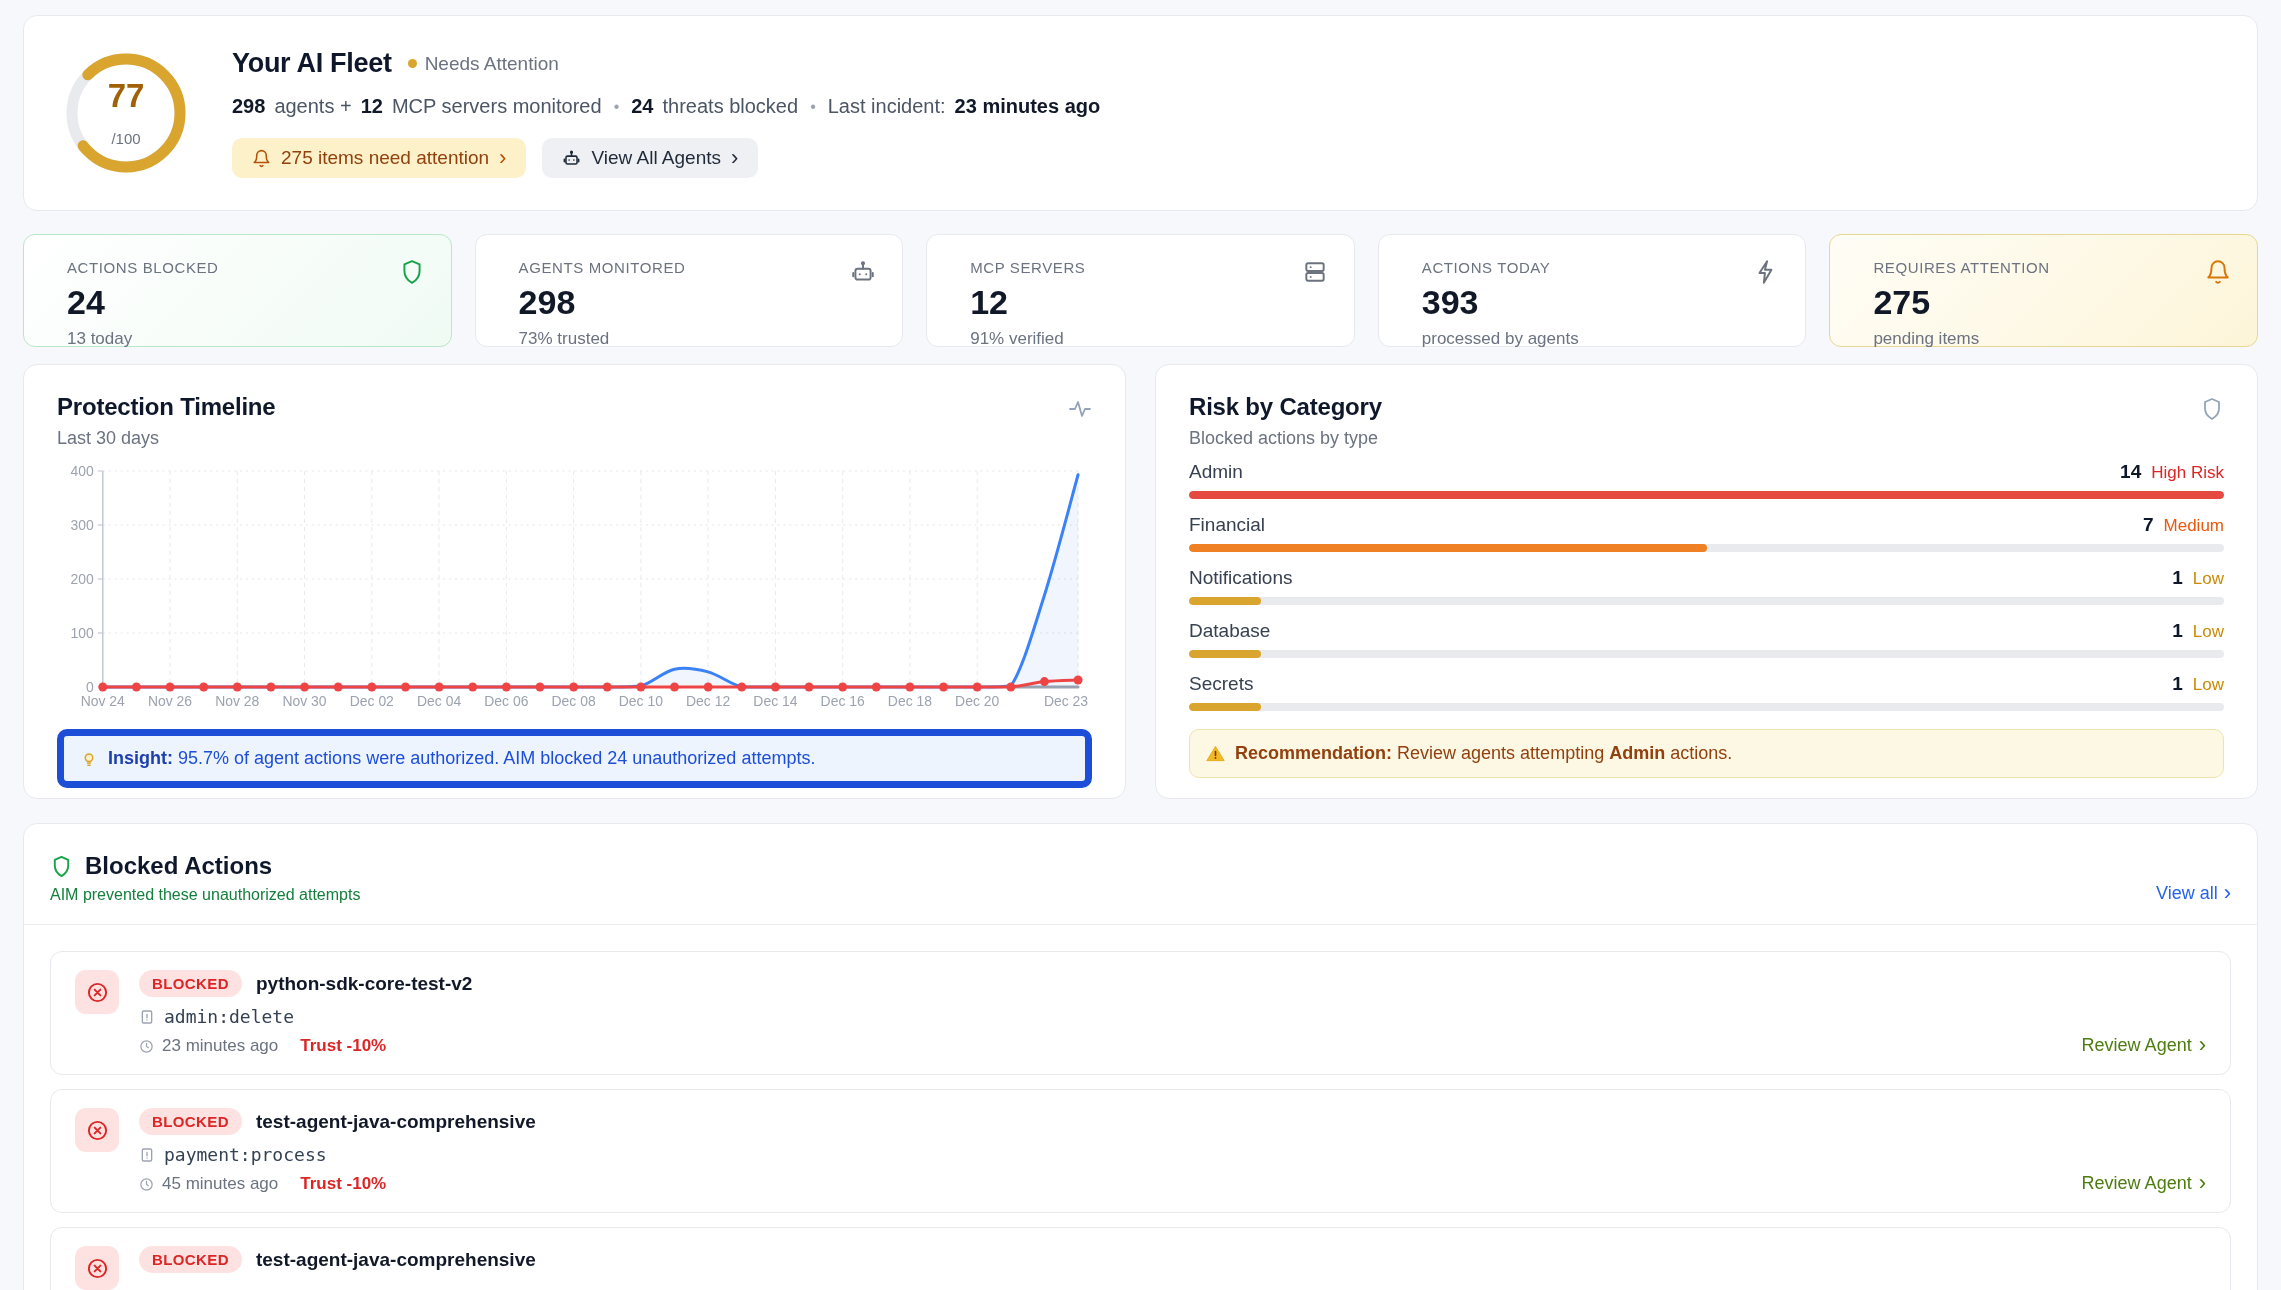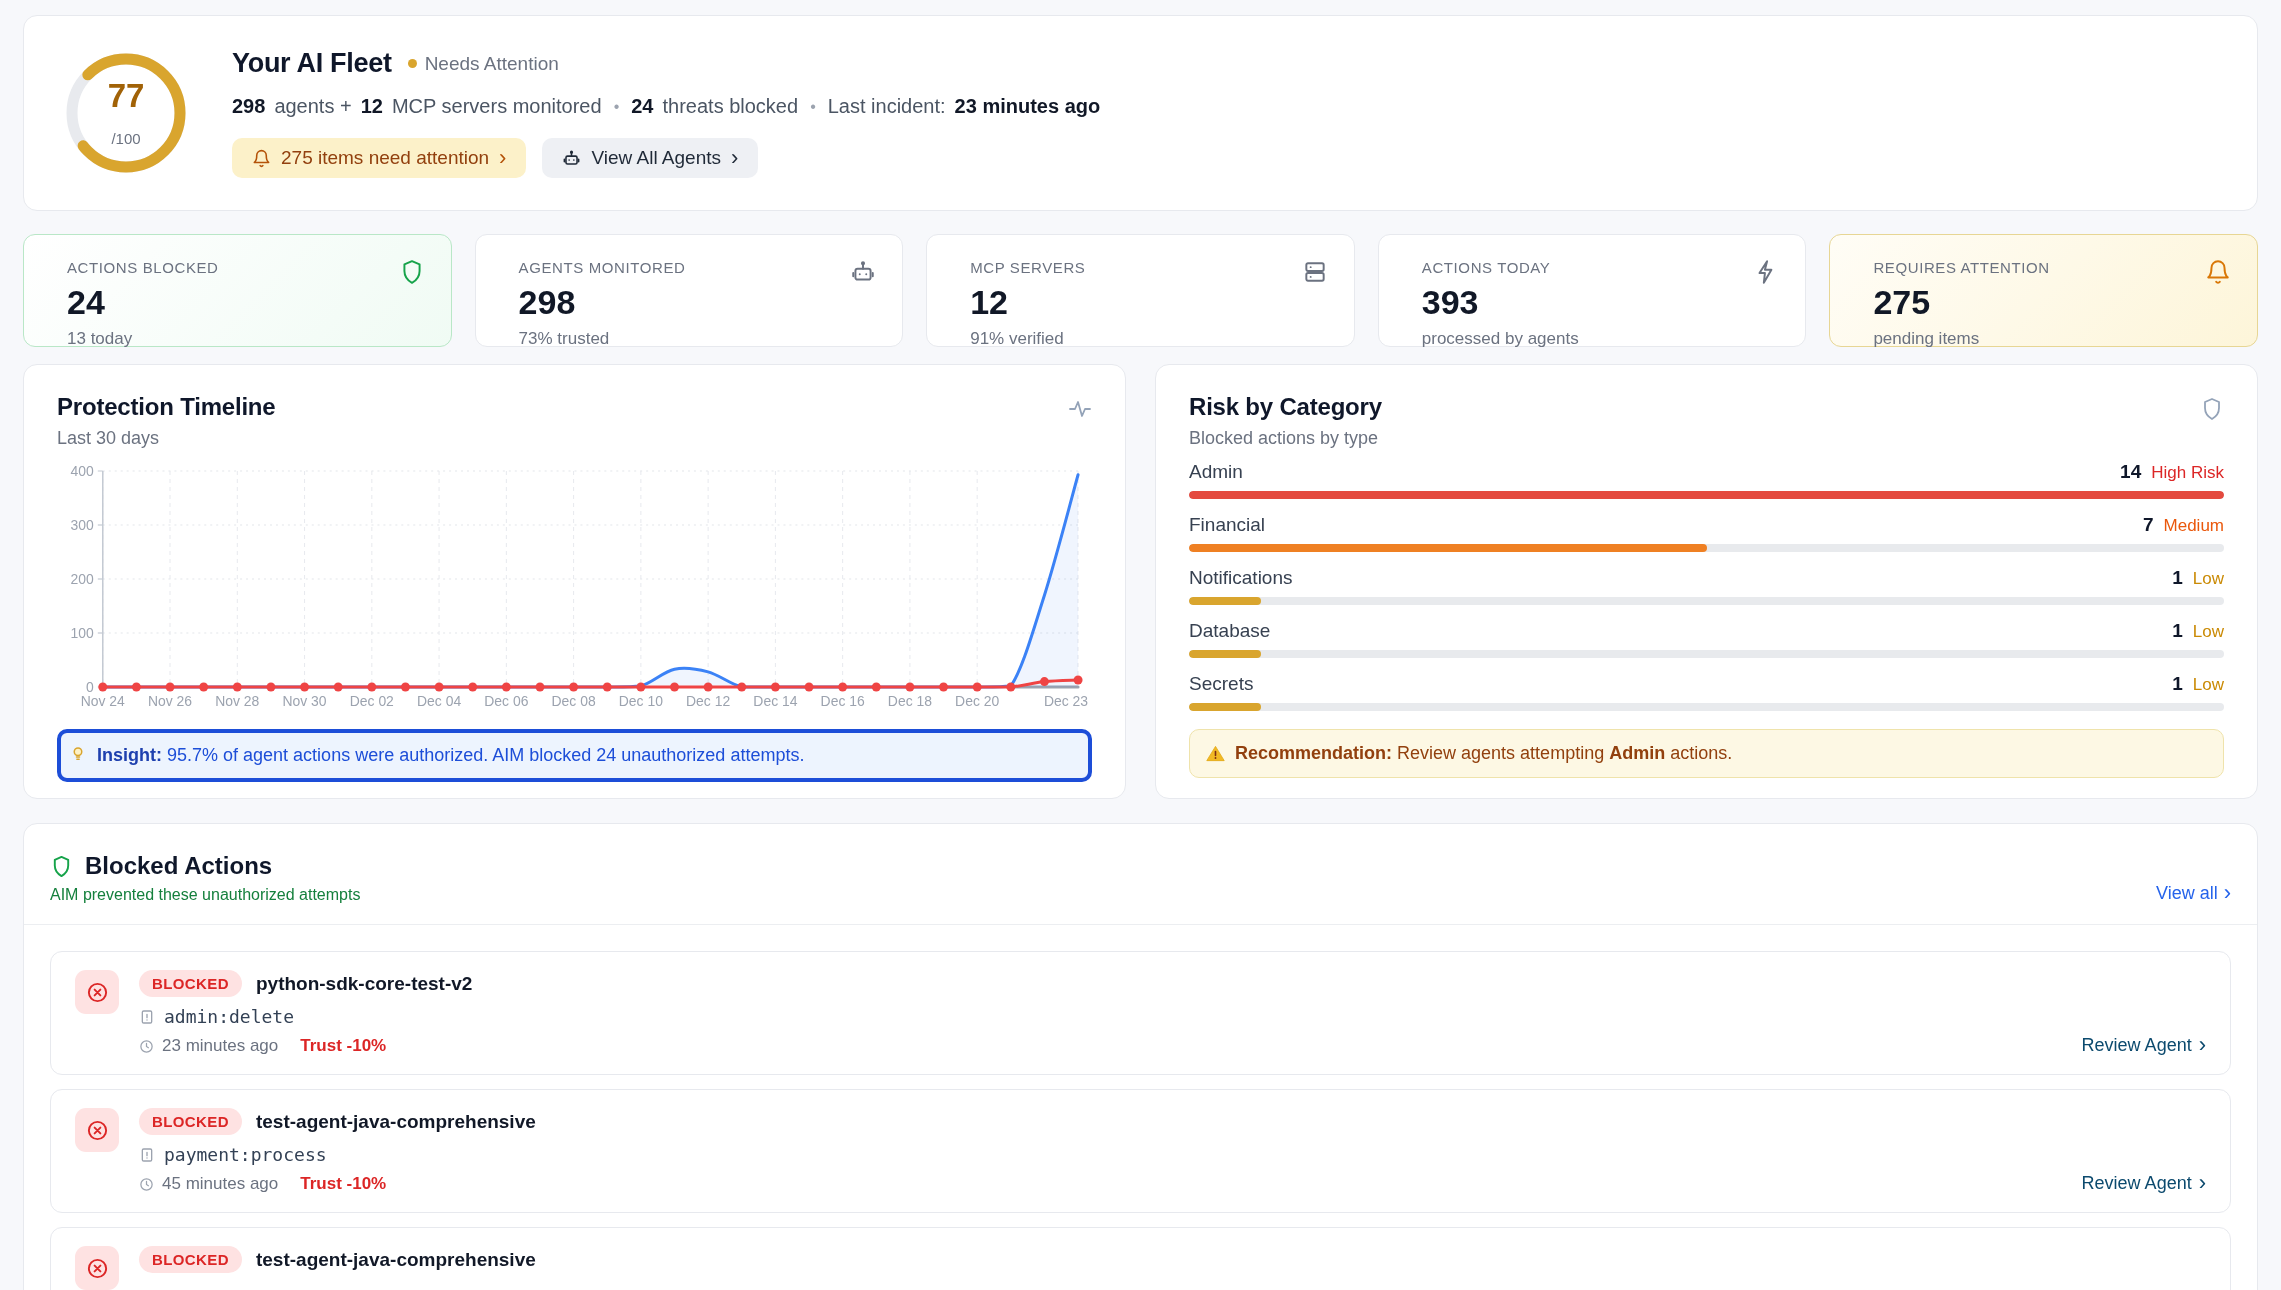--- a/index.html
+++ b/index.html
@@ -63,23 +63,23 @@
   .panels { display: grid; grid-template-columns: 1fr 1fr; gap: 29px; margin-top: 17px; }
   .panel { padding: 28px 33px 24px 33px; height: 435px; overflow: hidden; }
   .panel-head { display: flex; justify-content: space-between; align-items: flex-start; }
   .panel-title { font-size: 24px; font-weight: 700; color: #0f172a; letter-spacing: -0.2px; }
   .panel-sub { font-size: 18px; color: #6b7280; margin-top: 7px; }
   .panel-icon { color: #94a3b8; margin-top: 4px; }
 
   #timeline-chart { width: 100%; height: 252px; margin-top: 14px; display: block; }
 
   .insight-bar {
-    margin-top: 14px; background: #edf4fe; border: 4px solid #1d4ed8; border-radius: 10px;
-    padding: 12px 8px; font-size: 18px; color: #1d4ed8;
-    display: flex; align-items: flex-start; gap: 10px;
+    margin-top: 14px; background: #edf4fe; border: 7px solid #1d4ed8; border-radius: 10px;
+    padding: 12px 16px; font-size: 18px; color: #1d4ed8;
+    display: flex; align-items: flex-end; gap: 10px;
   }
   .insight-bar .lbl { font-weight: 700; color: #1e40af; }
 
   .risk-row { margin-top: 15px; }
   .risk-row:first-of-type { margin-top: 12px; }
   .risk-line { display: flex; justify-content: space-between; align-items: baseline; }
   .risk-label { font-size: 19px; color: #374151; }
   .risk-right { display: flex; align-items: flex-end; gap: 10px; }
   .risk-value { font-size: 19px; font-weight: 700; color: #0f172a; }
   .risk-level { font-size: 17px; }
@@ -110,21 +110,21 @@
   .row-icon-box { width: 44px; height: 44px; border-radius: 11px; background: #fee2e2; display: flex; align-items: center; justify-content: center; color: #dc2626; flex: 0 0 auto; }
   .row-main { flex: 1; }
   .row-line1 { display: flex; align-items: center; gap: 14px; }
   .badge-blocked { background: #fee2e2; color: #dc2626; font-size: 15px; font-weight: 700; letter-spacing: 0.4px; border-radius: 999px; padding: 5px 13px; }
   .agent-name { font-size: 19px; font-weight: 700; color: #111827; }
   .row-line2 { margin-top: 9px; display: flex; align-items: center; gap: 9px; color: #9ca3af; }
   .cmd { font-family: "DejaVu Sans Mono", "Liberation Mono", monospace; font-size: 18px; color: #334155; }
   .row-line3 { margin-top: 9px; display: flex; align-items: center; gap: 8px; color: #9ca3af; }
   .time-text { font-size: 17px; color: #6b7280; }
   .trust { font-size: 17px; color: #dc2626; font-weight: 600; margin-left: 14px; }
-  .review-link { align-self: flex-end; color: #0c4a6e; font-size: 18px; display: flex; align-items: center; gap: 7px; cursor: pointer; white-space: nowrap; }
+  .review-link { align-self: flex-end; color: #4d7c0f; font-size: 18px; display: flex; align-items: center; gap: 7px; cursor: pointer; white-space: nowrap; }
 
   svg.ic { display: block; }
 </style>
 </head>
 <body>
 
 <div class="page">
 
   <div class="card header-card">
     <div class="gauge">

